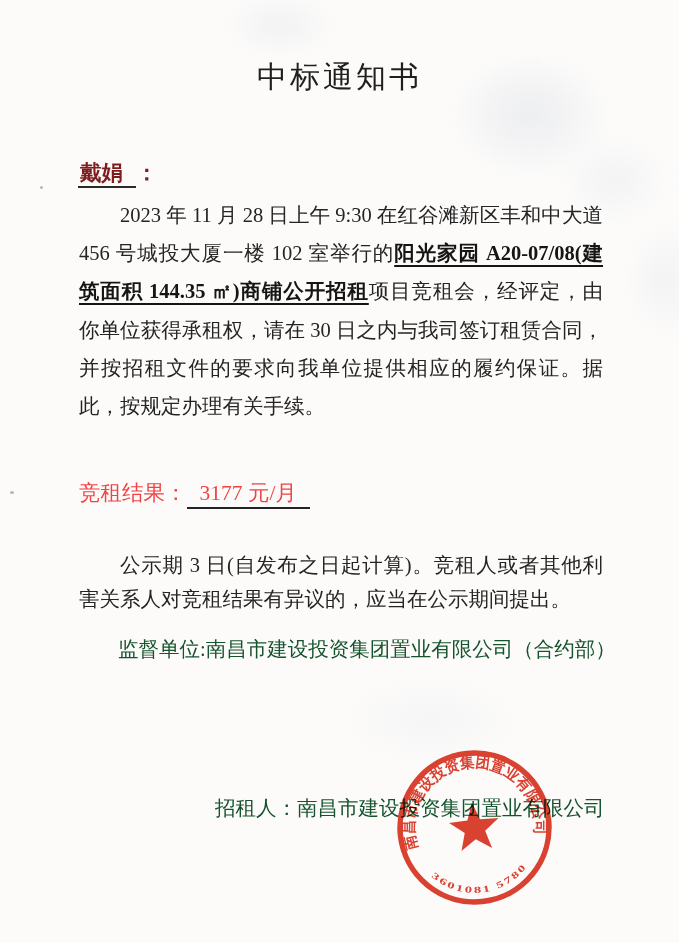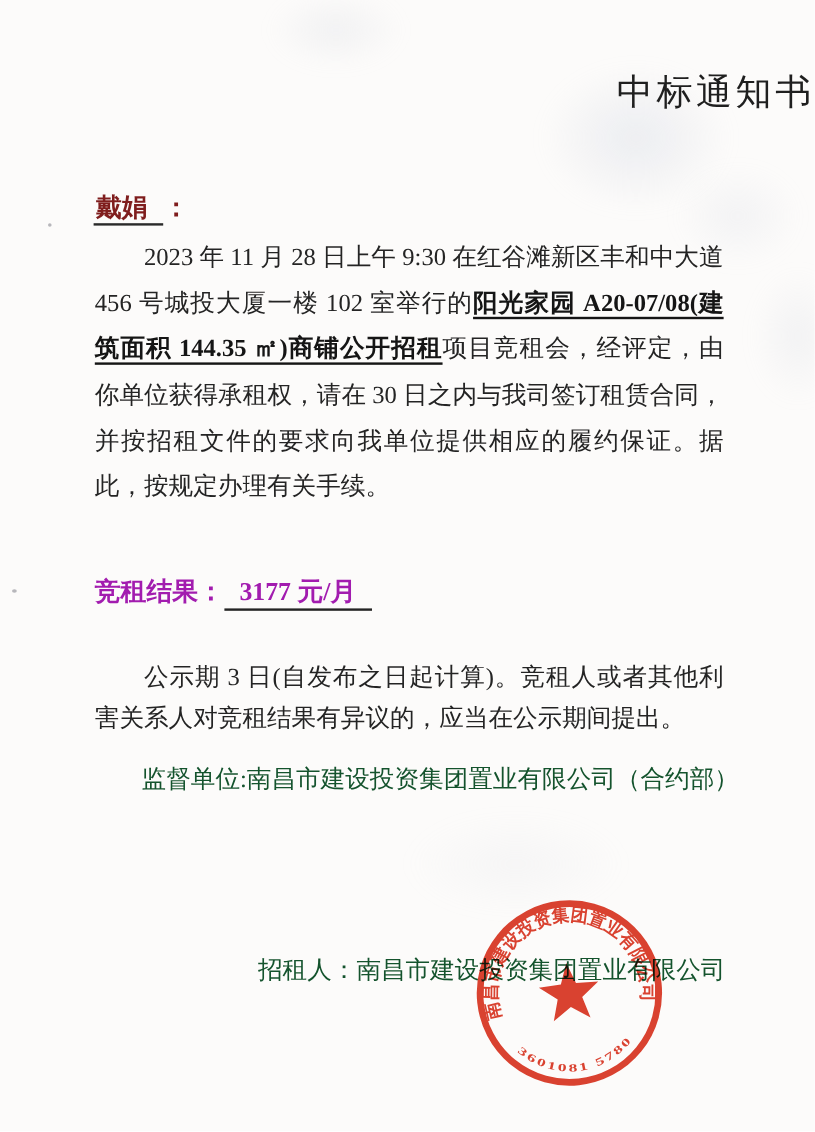--- a/index.html
+++ b/index.html
@@ -17,36 +17,36 @@
   .s2 { left:200px; top:-20px; width:160px; height:90px;  background:radial-gradient(closest-side, rgba(205,210,220,.22), rgba(205,210,220,0) 70%); }
   .s3 { left:610px; top:200px; width:110px; height:160px; background:radial-gradient(closest-side, rgba(205,210,222,.20), rgba(205,210,222,0) 70%); }
   .s4 { left:540px; top:120px; width:150px; height:120px; background:radial-gradient(closest-side, rgba(202,208,222,.18), rgba(202,208,222,0) 70%); }
   .s5 { left:300px; top:660px; width:260px; height:120px; background:radial-gradient(closest-side, rgba(210,214,224,.14), rgba(210,214,224,0) 70%); }
   .speck { position:absolute; background:rgba(100,100,110,.45); border-radius:50%; }
   .k1 { left:40px; top:186px; width:3px; height:3px; }
   .k2 { left:10px; top:491px; width:4px; height:3px; }
 
   .title {
     position:absolute; left:0; top:57px; width:100%;
-    text-align:right; font-size:30px; letter-spacing:3px; font-weight:500;
+    text-align:center; font-size:30px; letter-spacing:3px; font-weight:500;
     color:#1f1f1f;
   }
   .recipient { position:absolute; left:78px; top:158px; font-size:21.5px; font-weight:bold; color:#7f1d1d; }
   .r-name { border-bottom:2px solid #2a2a2a; padding:0 13px 1px 2px; }
 
   .para {
     position:absolute; left:79px; width:524px;
     font-size:20.5px; line-height:38.2px;
     text-align:justify; text-justify:inter-ideograph;
     text-indent:41px; color:#242424;
   }
   .p1 { top:196px; }
   .hl { font-weight:bold; text-decoration:underline; text-underline-offset:5px; text-decoration-thickness:1.5px; color:#151515; }
 
-  .result { position:absolute; left:79px; top:478px; font-size:21.5px; font-weight:bold; color:#a21caf; }
+  .result { position:absolute; left:79px; top:478px; font-size:21.5px; font-weight:normal; color:#ef4444; }
   .r-value { border-bottom:2px solid #242424; padding:0 13px 2px 13px; }
 
   .p2 { top:548px; line-height:34px; }
 
   .line { position:absolute; font-size:20.5px; white-space:nowrap; color:#14532d; }
   .sup    { left:118px; top:635px; }
   .phone  { left:118px; top:678px; }
   .lessor { left:215px; top:794px; }
   .date   { left:374px; top:836px; }
 

